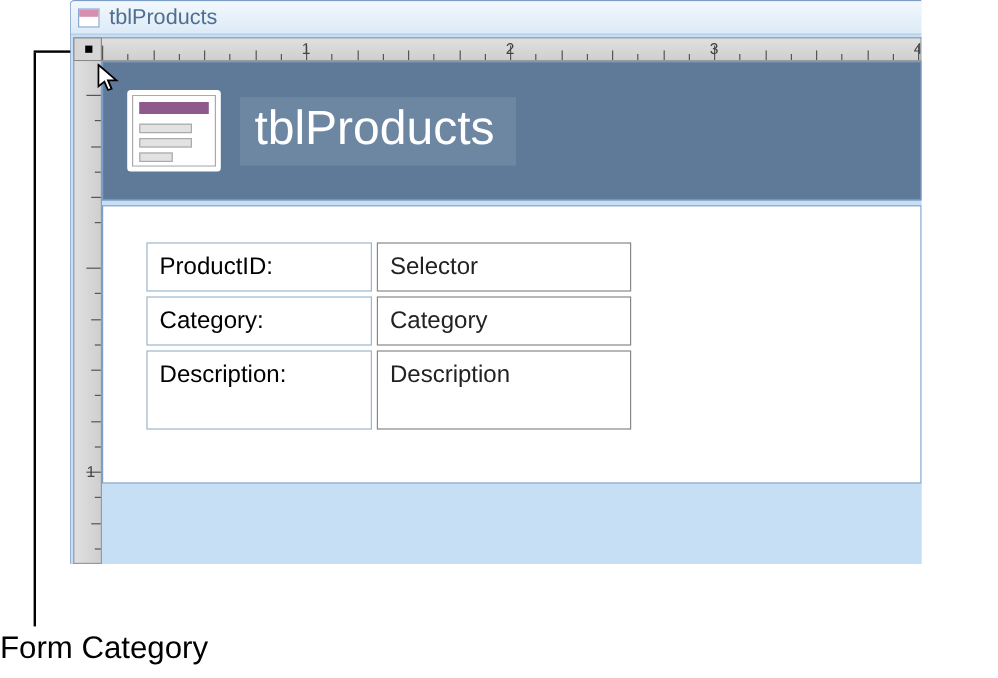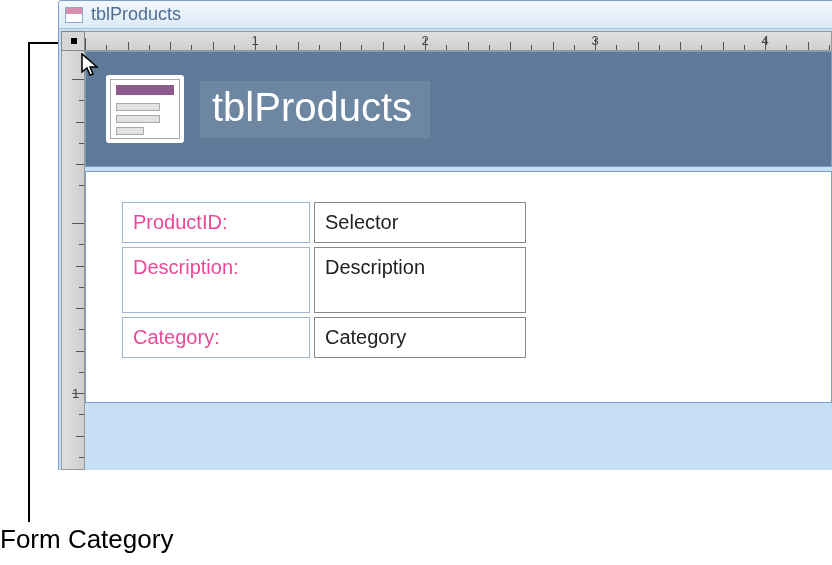--- a/index.html
+++ b/index.html
@@ -31,21 +31,21 @@
     position: absolute;
     left: 0;
     top: 524px;
     font-size: 26px;
     color: #000;
   }
   .window {
     position: absolute;
     left: 58px;
     top: 0;
-    width: 774px;
+    width: 710px;
     height: 470px;
     background: linear-gradient(#e9f2fb,#c7dff4);
     border: 1px solid #7a9ec7;
     border-right: none;
     border-bottom: none;
     border-radius: 4px 0 0 0;
     overflow: hidden;
   }
   .titlebar {
     height: 28px;
@@ -216,21 +216,21 @@
     height: 232px;
   }
   .field-row {
     display: flex;
     margin-bottom: 4px;
   }
   .label-cell {
     width: 188px;
     border: 1px solid #9db6cf;
     padding: 8px 10px;
-    color: #ec4899;
+    color: #000000;
     font-size: 20px;
     background: #fff;
     margin-right: 4px;
   }
   .label-cell.tall { height: 66px; }
   .value-cell {
     width: 212px;
     border: 1px solid #888;
     padding: 8px 10px;
     color: #222;
@@ -341,24 +341,24 @@
         </div>
       </div>
 
 
       <div class="detail-section" id="detail">
           <div class="field-row">
             <div class="label-cell">ProductID:</div>
             <div class="value-cell">Selector</div>
           </div>
           <div class="field-row">
+            <div class="label-cell">Category:</div>
+            <div class="value-cell">Category</div>
+          </div>
+          <div class="field-row">
             <div class="label-cell tall">Description:</div>
             <div class="value-cell tall">Description</div>
           </div>
-          <div class="field-row">
-            <div class="label-cell">Category:</div>
-            <div class="value-cell">Category</div>
-          </div>
         </div>
 
     </div>
   </div>
 </div>
 
 </body></html>

